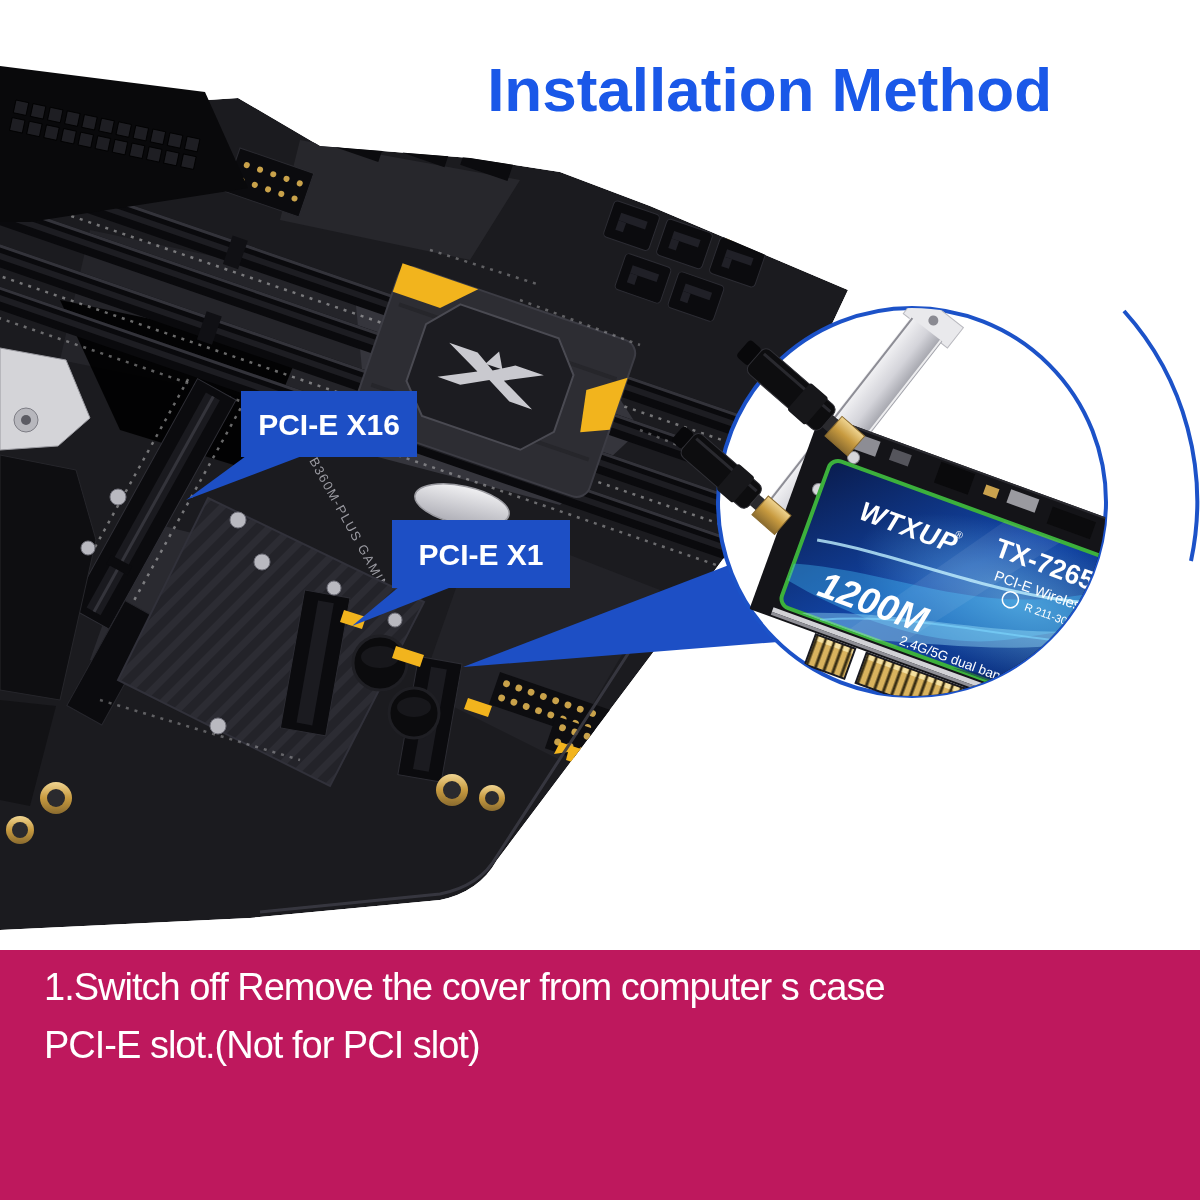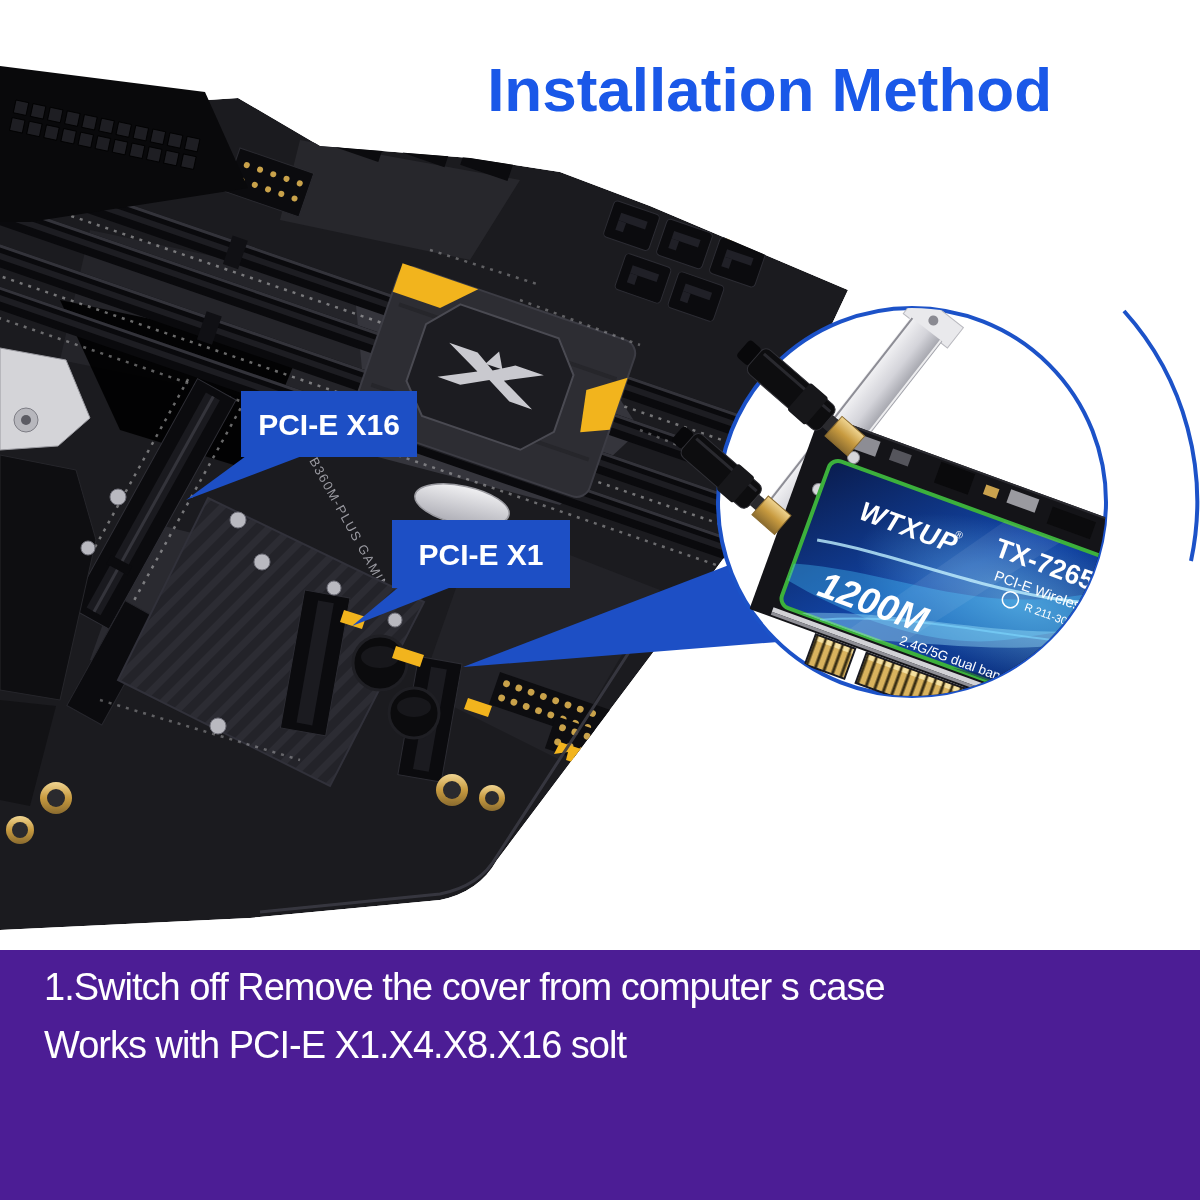--- a/index.html
+++ b/index.html
@@ -2,21 +2,21 @@
 <html><head>
 <meta charset="utf-8">
 <style>
   html,body{margin:0;padding:0;}
   body{width:1200px;height:1200px;position:relative;background:#ffffff;
        font-family:"Liberation Sans",sans-serif;overflow:hidden;}
   .title{position:absolute;top:22px;left:0;width:1052px;text-align:right;
          font-size:62px;font-weight:bold;color:#1a58e8;letter-spacing:0;margin-top:32px;}
   svg.scene{position:absolute;top:0;left:0;}
   .panel{position:absolute;left:0;top:950px;width:1200px;height:250px;
-         background:#4c1d95;box-sizing:border-box;padding:8px 0 0 44px;overflow:hidden;}
+         background:#be185d;box-sizing:border-box;padding:8px 0 0 44px;overflow:hidden;}
   .panel .line{color:#ffffff;font-size:38px;letter-spacing:-1px;line-height:58px;white-space:nowrap;}
 </style>
 </head>
 <body>
 
 <div class="title">Installation Method</div>
 
 <svg class="scene" width="1200" height="1200" viewBox="0 0 1200 1200">
   <defs>
     <clipPath id="boardClip">
@@ -399,14 +399,14 @@
     <rect x="0" y="-15" width="88" height="30" rx="7" fill="#0d0d0f" stroke="#303036"></rect>
     <line x1="4" y1="-8" x2="84" y2="-8" stroke="#3c3c44" stroke-width="3" opacity="0.6"></line>
     <rect x="52" y="-17" width="22" height="34" rx="3" fill="#17171a"></rect>
     <rect x="88" y="-7" width="8" height="14" fill="#2a2a2e"></rect>
     <rect x="96" y="-12" width="30" height="25" fill="url(#goldG)" stroke="#8a6b2f"></rect>
   </g>
 </svg>
 
 <div class="panel">
   <div class="line">1.Switch off Remove the cover from computer s case</div>
-  <div class="line">Works with PCI-E X1.X4.X8.X16 solt</div>
+  <div class="line">PCI-E slot.(Not for PCI slot)</div>
 </div>
 
 </body></html>

